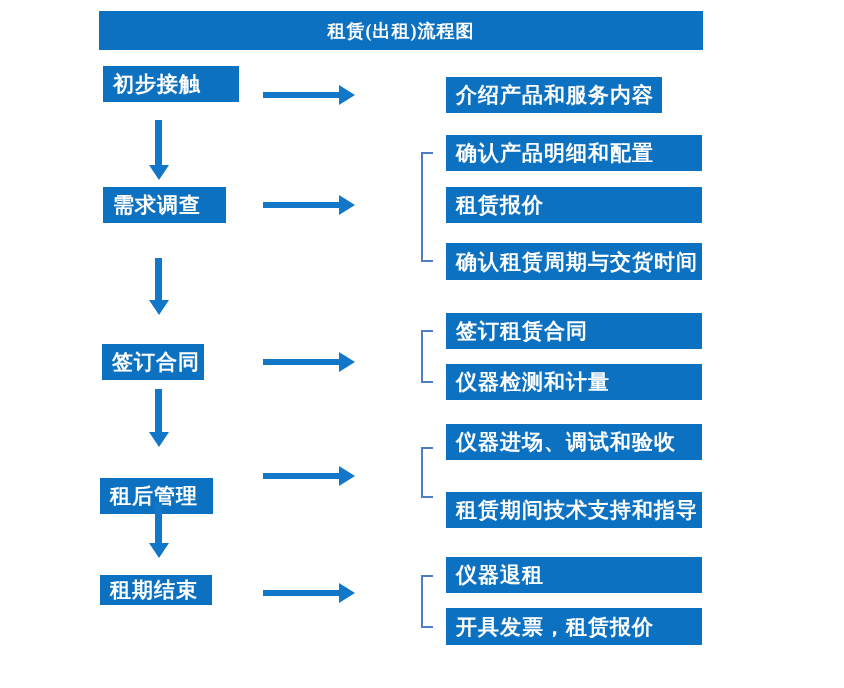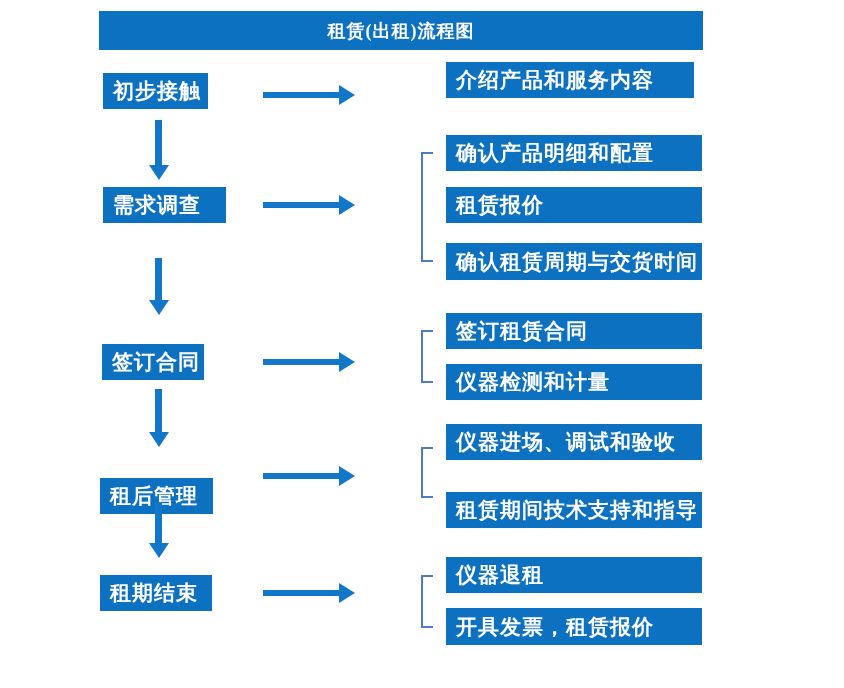--- a/index.html
+++ b/index.html
@@ -79,43 +79,43 @@
     background: transparent;
   }
 </style>
 </head>
 <body>
 
 <div class="canvas">
 
   <div class="box title-bar" style="left:99px; top:11px; width:604px; height:39px;">租赁(出租)流程图</div>
 
-  <div class="box" style="left:103px; top:73px; width:105px; height:36px;">初步接触</div>
+  <div class="box" style="left:103px; top:66px; width:136px; height:36px;">初步接触</div>
   <div class="box" style="left:103px; top:187px; width:123px; height:36px;">需求调查</div>
   <div class="box" style="left:102px; top:344px; width:102px; height:36px;">签订合同</div>
   <div class="box" style="left:100px; top:458px; width:113px; height:36px;margin-top:20px;">租后管理</div>
-  <div class="box" style="left:100px; top:575px; width:112px; height:36px;">租期结束</div>
+  <div class="box" style="left:100px; top:575px; width:112px; height:30px;">租期结束</div>
 
   <div class="v-arrow" style="left:155px; top:120px; height:45px;"></div>
   <div class="v-arrow" style="left:155px; top:258px; height:42px;"></div>
   <div class="v-arrow" style="left:155px; top:389px; height:43px;"></div>
   <div class="v-arrow" style="left:155px; top:502px; height:41px;"></div>
 
   <div class="h-arrow" style="left:263px; top:92px; width:76px;"></div>
   <div class="h-arrow" style="left:263px; top:202px; width:76px;"></div>
   <div class="h-arrow" style="left:263px; top:359px; width:76px;"></div>
   <div class="h-arrow" style="left:263px; top:473px; width:76px;"></div>
   <div class="h-arrow" style="left:263px; top:590px; width:76px;"></div>
 
   <div class="bracket" style="left:421px; top:152px; height:110px;"></div>
   <div class="bracket" style="left:421px; top:330px; height:53px;"></div>
   <div class="bracket" style="left:421px; top:447px; height:51px;"></div>
   <div class="bracket" style="left:421px; top:575px; height:53px;"></div>
 
-  <div class="box" style="left:446px; top:62px; width:248px; height:36px;font-family:Liberation Serif, serif;">介绍产品和服务内容</div>
+  <div class="box" style="left:446px; top:77px; width:216px; height:36px;font-family:Liberation Serif, serif;">介绍产品和服务内容</div>
 
   <div class="box" style="left:446px; top:135px; width:256px; height:36px;">确认产品明细和配置</div>
   <div class="box" style="left:446px; top:187px; width:256px; height:36px;">租赁报价</div>
   <div class="box" style="left:446px; top:243px; width:256px; height:37px;">确认租赁周期与交货时间</div>
 
   <div class="box" style="left:446px; top:313px; width:256px; height:36px;">签订租赁合同</div>
   <div class="box" style="left:446px; top:364px; width:256px; height:36px;">仪器检测和计量</div>
 
   <div class="box" style="left:446px; top:424px; width:256px; height:36px;">仪器进场、调试和验收</div>
   <div class="box" style="left:446px; top:492px; width:256px; height:36px;">租赁期间技术支持和指导</div>

